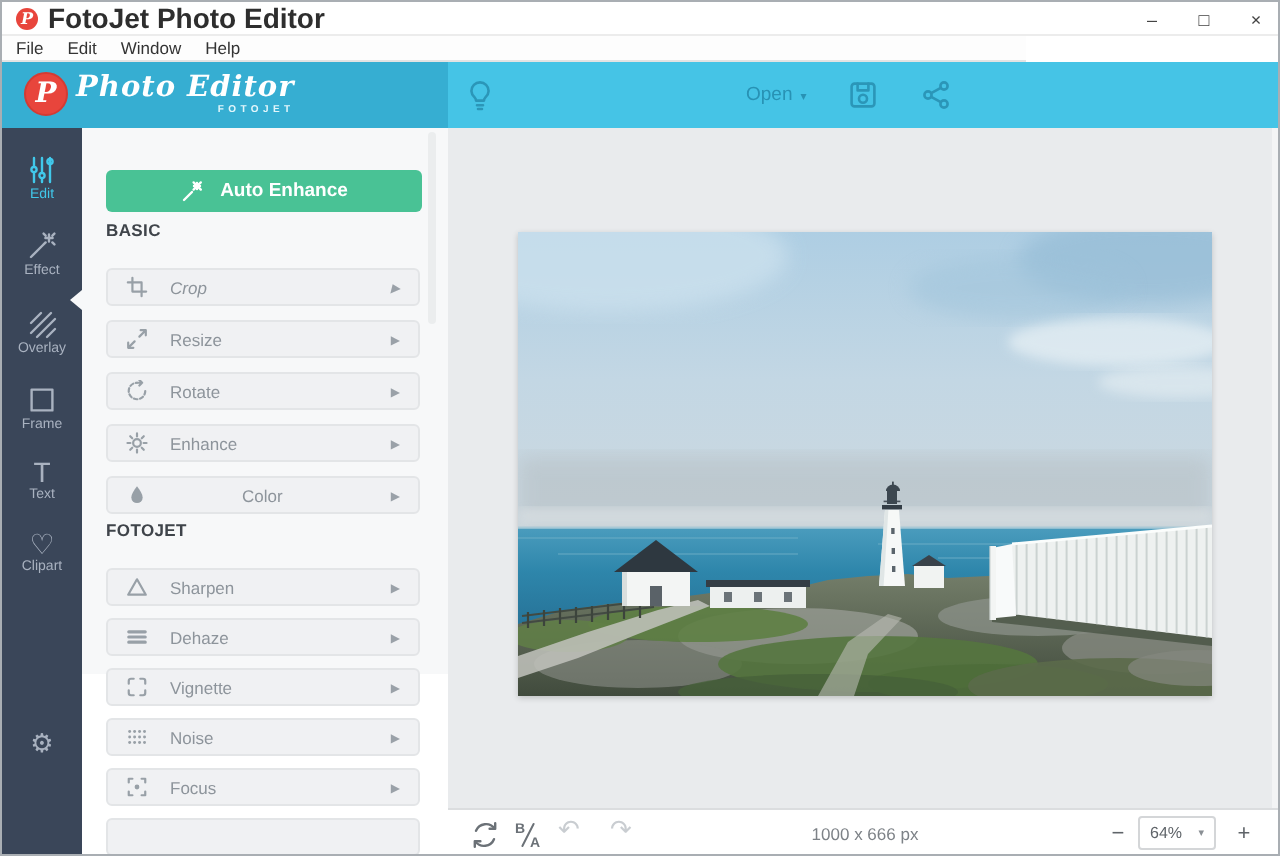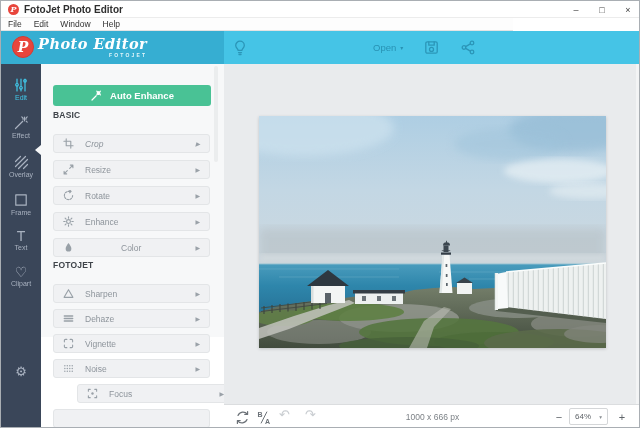--- a/index.html
+++ b/index.html
@@ -6,21 +6,21 @@
   html,body { width:640px; height:428px; font-family:"Liberation Sans", sans-serif; }
   .window { position:relative; width:640px; height:428px; background:#fff; overflow:hidden;
             border:1px solid #a9aeb3; }
 
   
   .titlebar { position:absolute; left:0; top:0; width:640px; height:17px; background:#fff;
               display:flex; align-items:center; border-bottom:1px solid #ececec; }
   .app-ico { width:11px; height:11px; border-radius:50%; background:#e8453c; color:#fff;
              font-size:8px; font-weight:bold; font-style:italic; display:flex; align-items:center;
              justify-content:center; margin:0 5px 0 7px; font-family:"DejaVu Serif", serif; }
-  .app-title { font-size:10px; font-weight:bold; color:#2e2e2e; }
+  .app-title { font-size:14px; font-weight:bold; color:#2e2e2e; }
   .win-controls { position:absolute; right:0; top:0; height:17px; display:flex; }
   .win-btn { width:26px; height:17px; display:flex; align-items:center; justify-content:center;
              font-size:9px; color:#444; cursor:default; }
 
   
   .menubar { position:absolute; left:0; top:17px; width:512px; height:13px; background:#fdfdfd;
              display:flex; align-items:center; border-bottom:1px solid #e3e3e3; }
   .menu-item { font-size:8.5px; color:#333; padding:0 6px; }
   .menu-item:first-child { padding-left:7px; }
 
@@ -279,21 +279,21 @@
             <circle cx="10.1" cy="6" r=".8"></circle>
           <circle cx="2" cy="9" r=".8"></circle>
             <circle cx="4.7" cy="9" r=".8"></circle>
             <circle cx="7.4" cy="9" r=".8"></circle>
             <circle cx="10.1" cy="9" r=".8"></circle>
         </g>
       </svg>
       <span class="tlabel">Noise</span>
       <span class="chev">▶</span>
     </div>
-    <div class="tool-btn" style="top:320px;margin-left:24px;">
+    <div class="tool-btn" style="top:320px;">
       <svg class="ticon" viewBox="0 0 12 12">
           <path d="M1.5 3.5v-2h2M8.5 1.5h2v2M10.5 8.5v2h-2M3.5 10.5h-2v-2"></path>
           <circle cx="6" cy="6" r="1.3" fill="#98a0a7" stroke="none"></circle>
         </svg>
       <span class="tlabel">Focus</span>
       <span class="chev">▶</span>
     </div>
     <div class="tool-btn" style="top:345px;"></div>
     <div class="panel-scroll"></div>
   </div>

